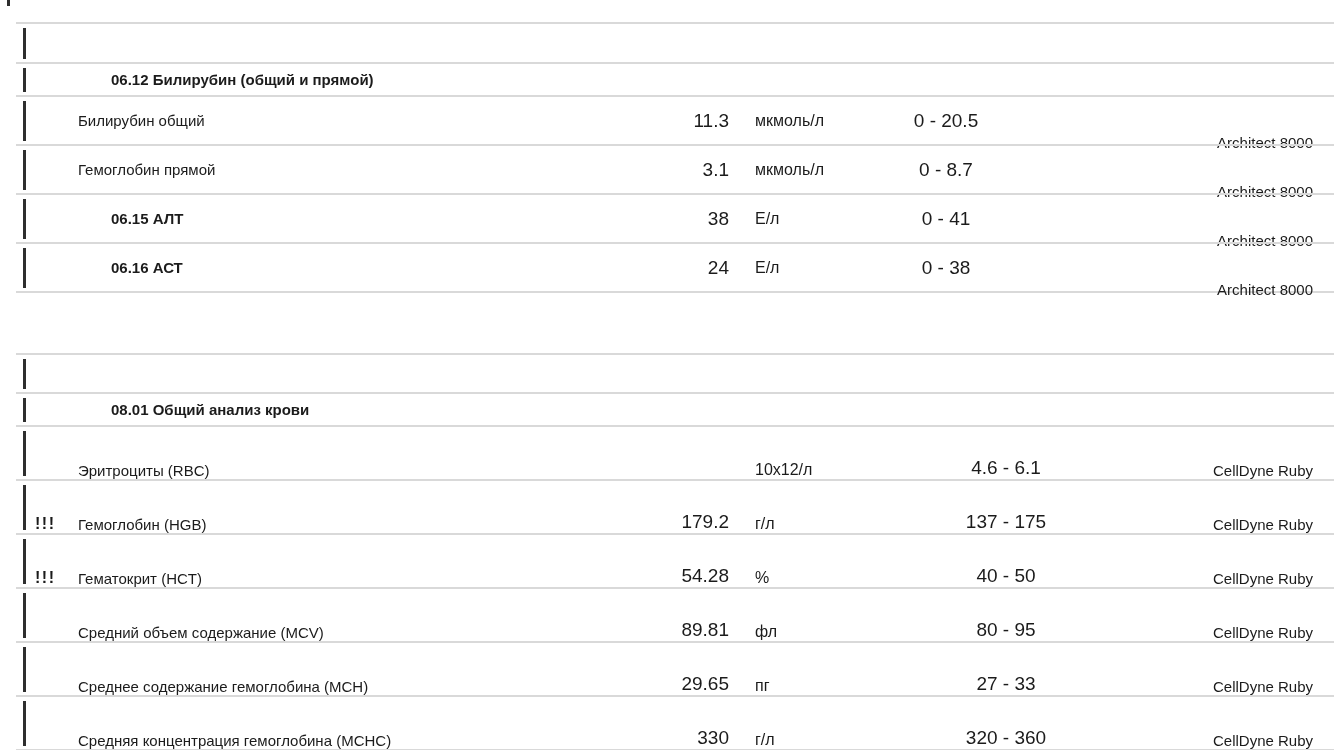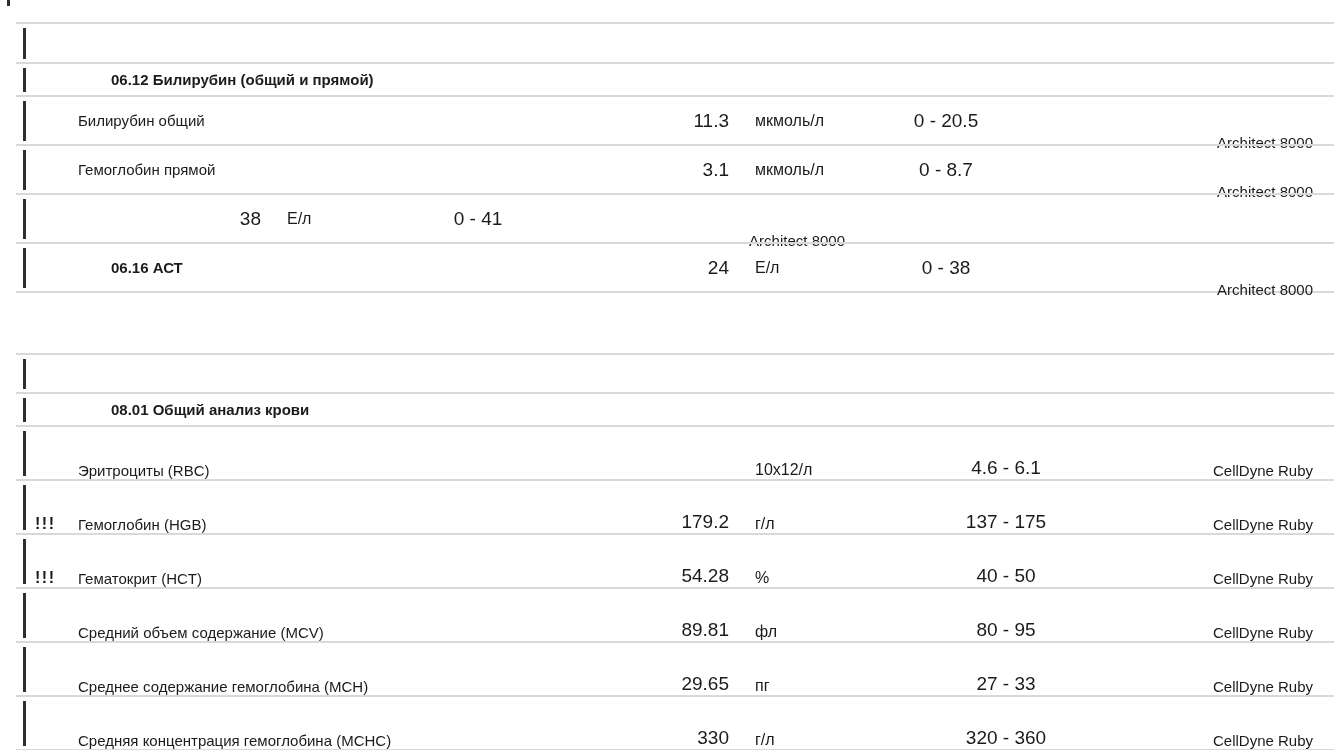--- a/index.html
+++ b/index.html
@@ -64,20 +64,21 @@
       <span class="col flag"></span>
       <span class="col name">Гемоглобин прямой</span>
       <span class="col value">3.1</span>
       <span class="col unit">мкмоль/л</span>
       <span class="col range">0 - 8.7</span>
       <span class="col analyzer">Architect 8000</span>
     </div>
 
     <div class="row h49">
       <span class="col flag"></span>
+      <span class="col name indent">06.15 АЛТ</span>
       <span class="col value">38</span>
       <span class="col unit">Е/л</span>
       <span class="col range">0 - 41</span>
       <span class="col analyzer">Architect 8000</span>
     </div>
 
     <div class="row h49">
       <span class="col flag"></span>
       <span class="col name indent">06.16 АСТ</span>
       <span class="col value">24</span>

